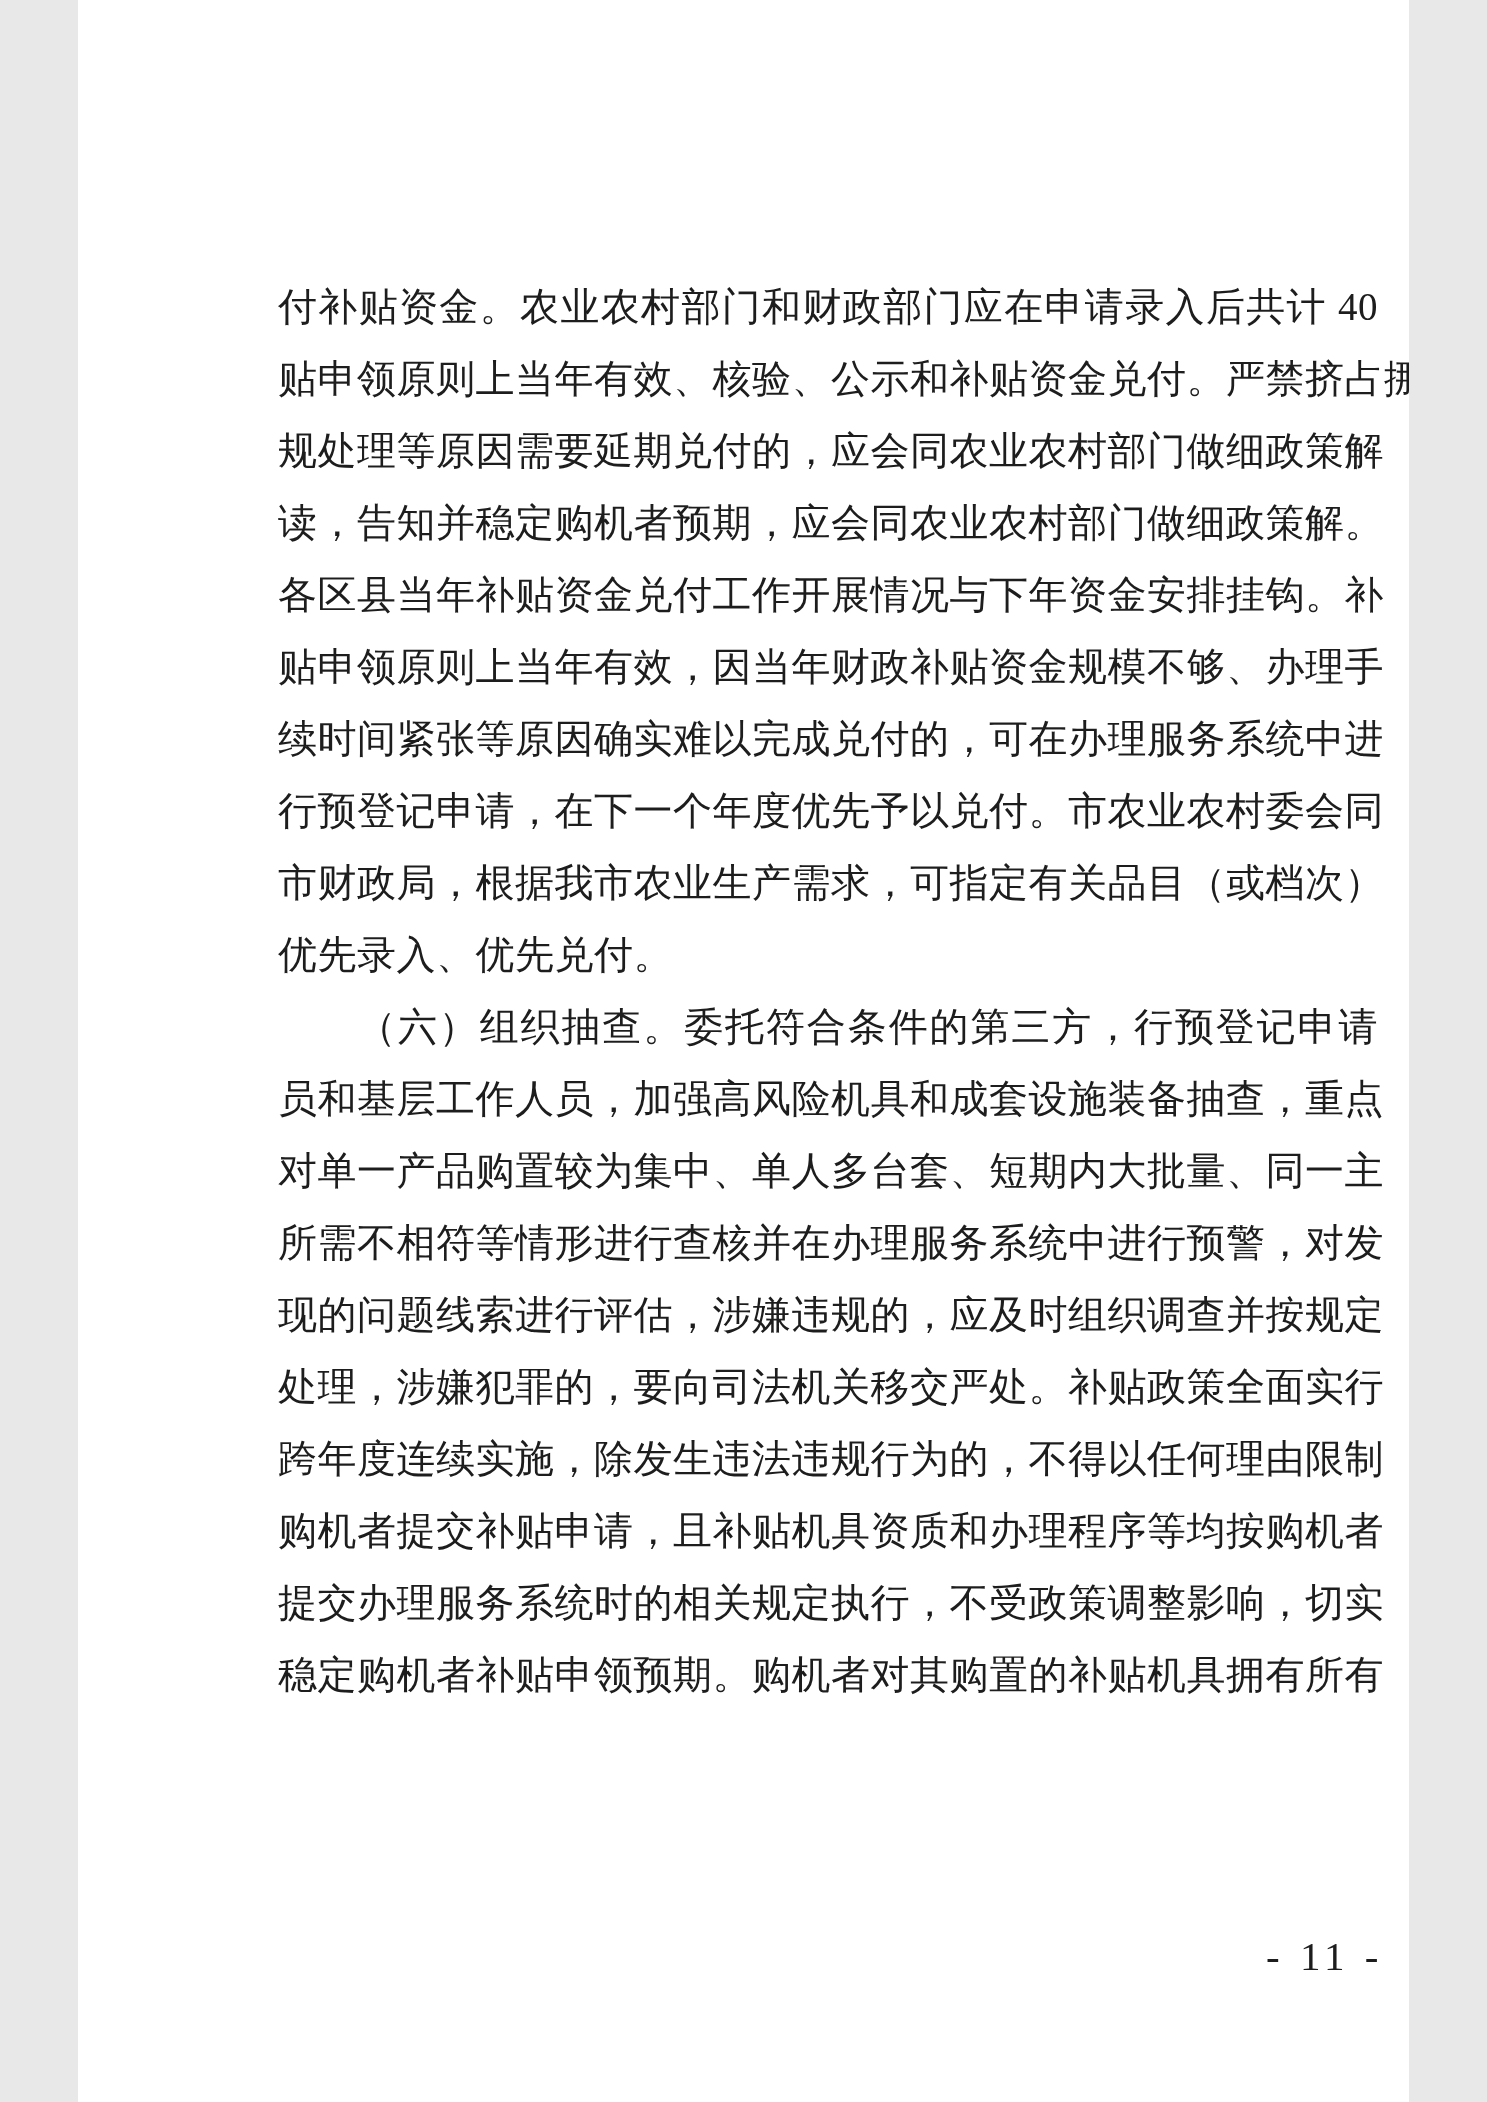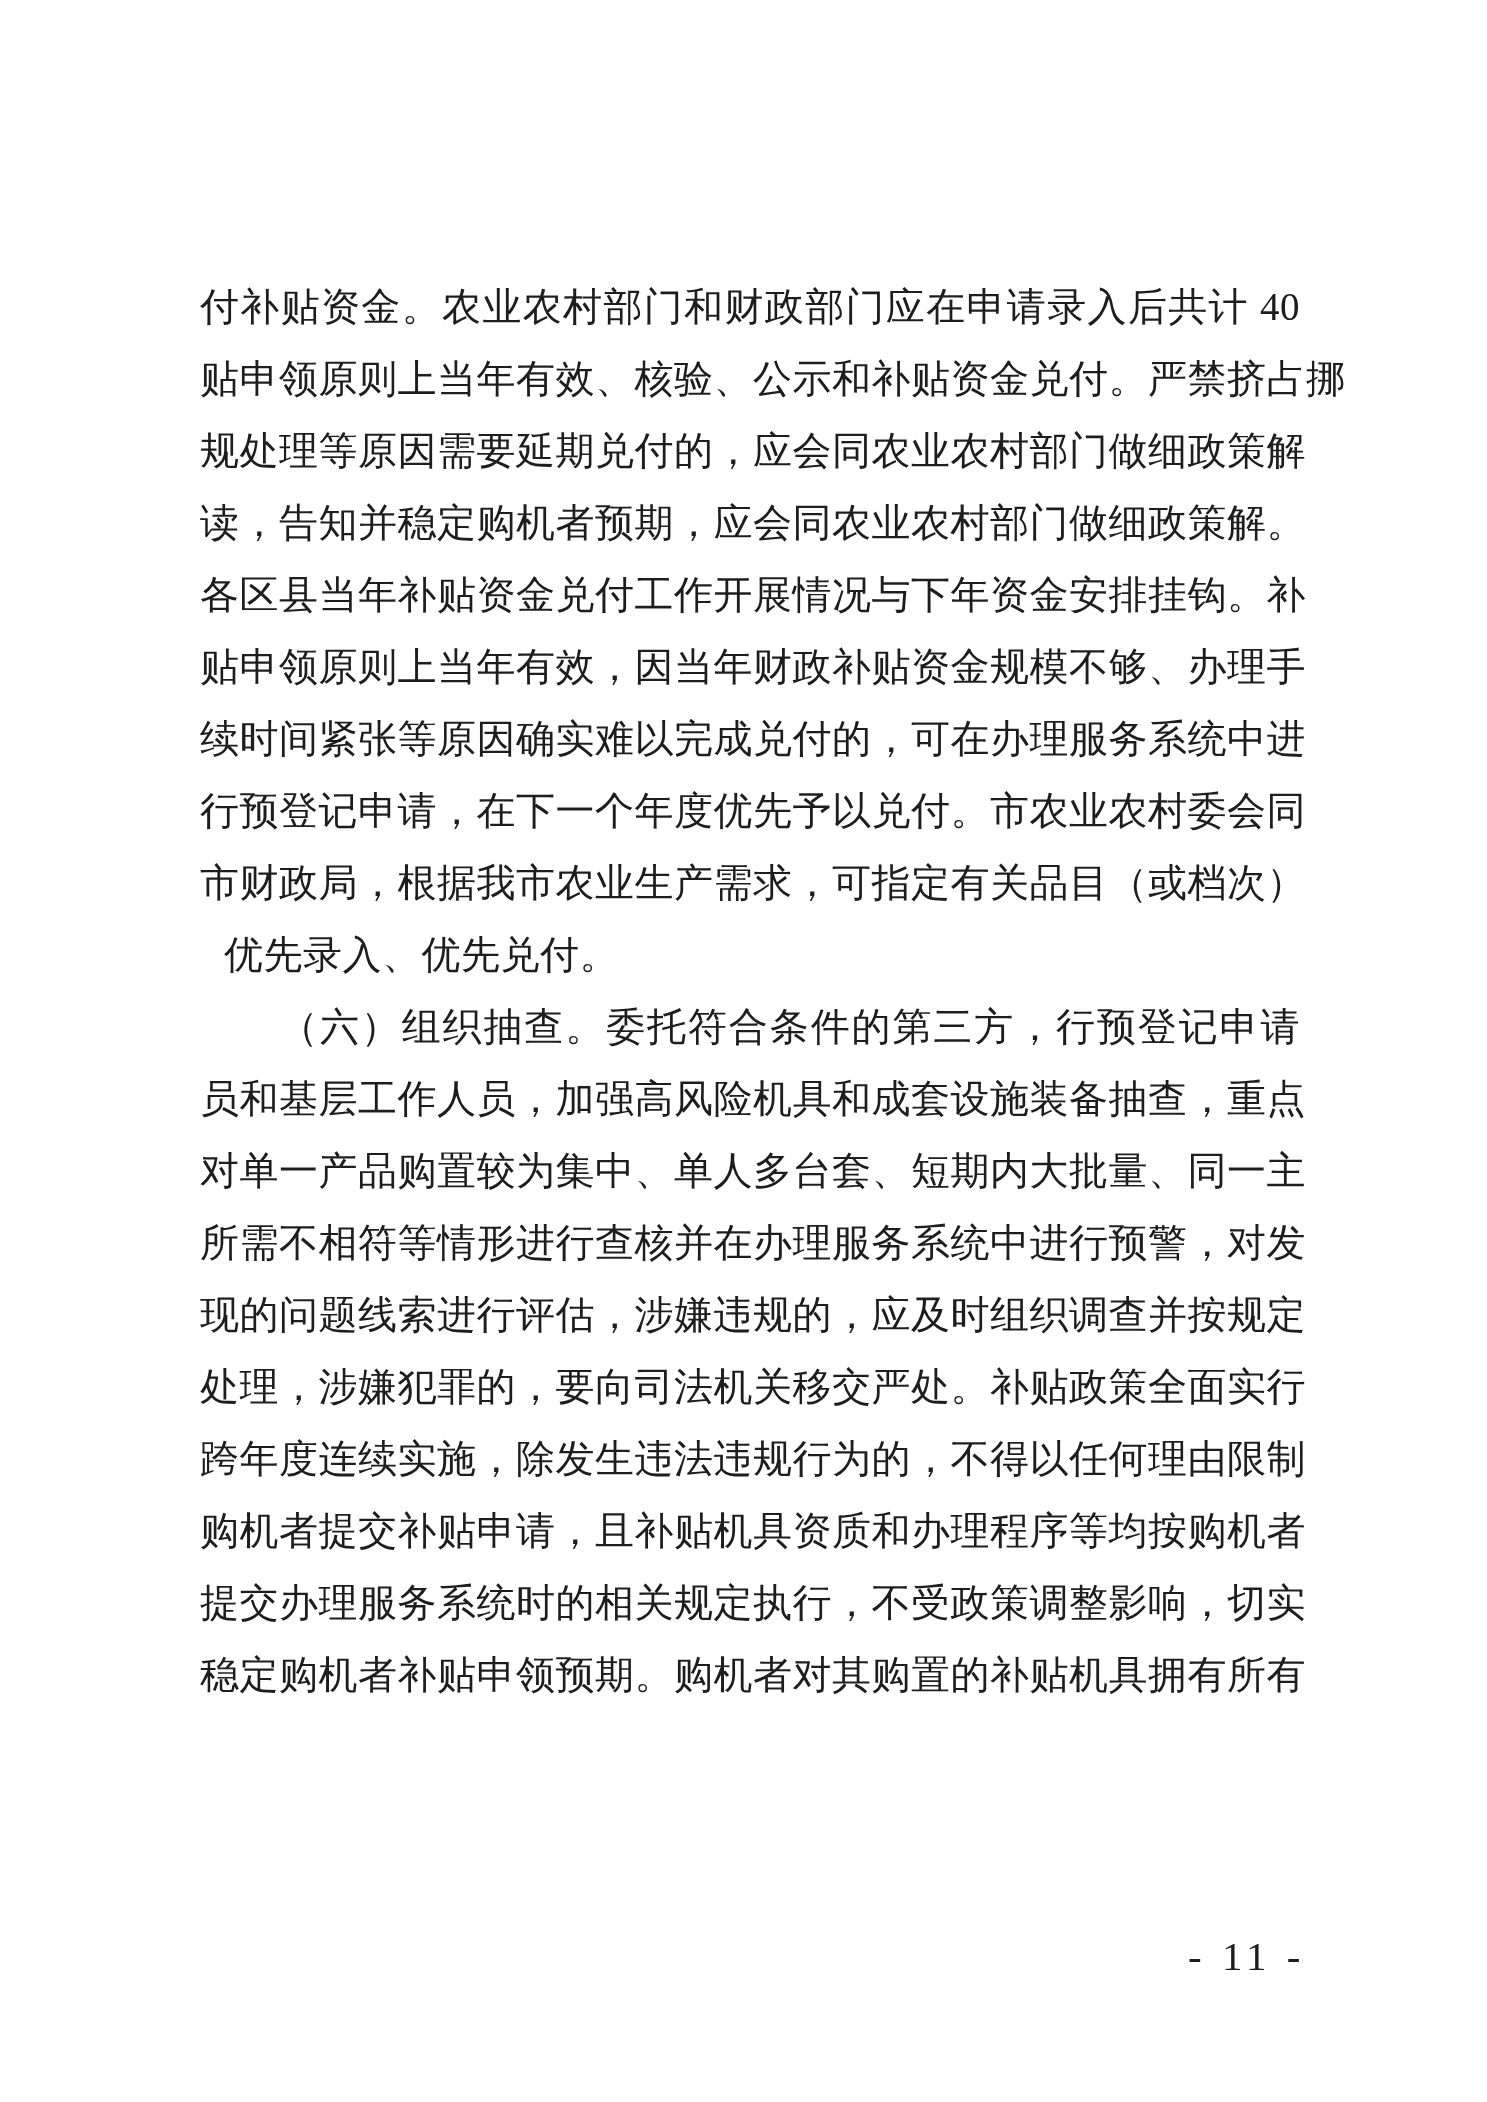--- a/index.html
+++ b/index.html
@@ -2,21 +2,21 @@
 <html><head>
 <meta charset="utf-8">
 <style>
   html, body {
     margin: 0;
     padding: 0;
     background: #e8e8e8;
   }
   .page {
     position: relative;
-    width: 1487px;
+    width: 1331px;
     height: 2102px;
     margin: 0 auto;
     background: #ffffff;
     overflow: hidden;
     font-family: "Liberation Serif", "DejaVu Serif", serif;
     color: #1d1d1d;
   }
   .text-block {
     position: absolute;
     left: 200px;
@@ -29,21 +29,20 @@
     font-size: 39px;
     letter-spacing: 0.5px;
     text-align: justify;
     text-align-last: justify;
     overflow: visible;
     white-space: nowrap;
   }
   .line.last {
     text-align: center;
     text-align-last: left;
-    margin-left: 24px;
   }
   .line.indent {
     text-indent: 79px;
   }
   .section-heading {
     font-weight: 400;
   }
   .page-number {
     position: absolute;
     left: 1188px;

